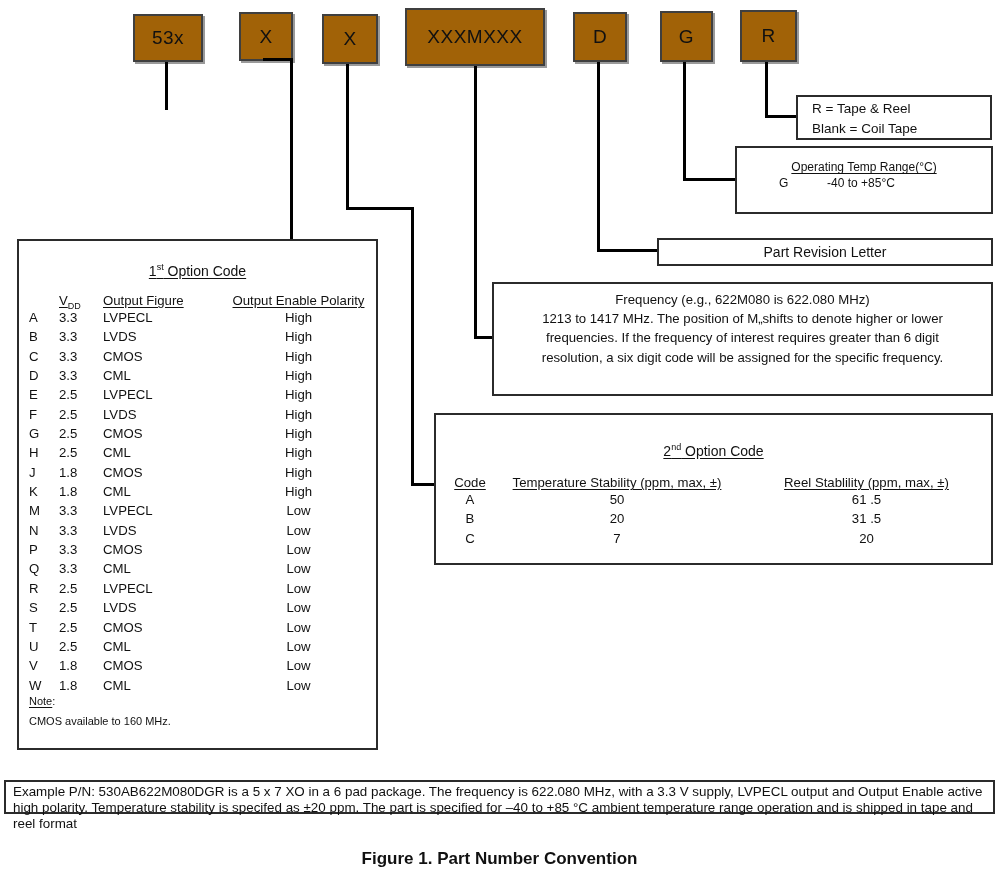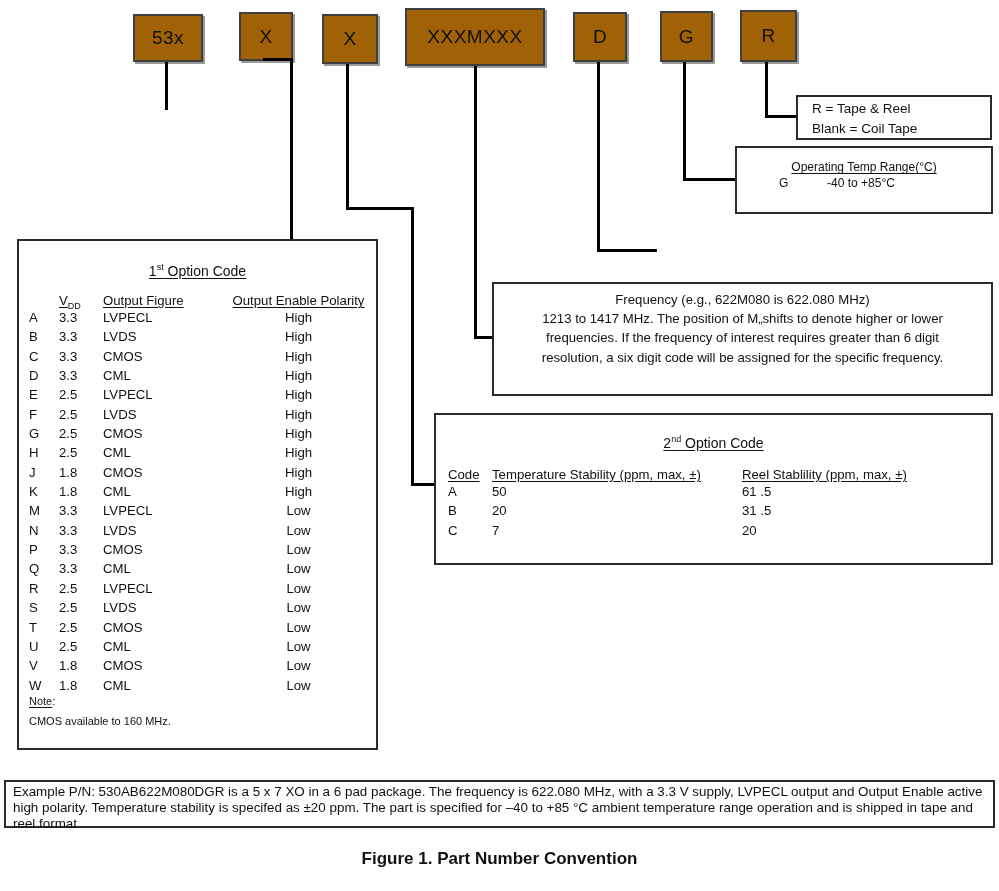--- a/index.html
+++ b/index.html
@@ -33,22 +33,22 @@
   .rev-box{font-size:14px;line-height:24px;}
   .freq-box{font-size:13.2px;line-height:19.2px;padding-top:6px;}
   
   .opt1-title{margin-top:22px;font-size:14px;}
   .opt1-grid{display:grid;grid-template-columns:30px 44px 118px 1fr;padding-left:10px;font-size:13.2px;}
   .opt1-head{margin-top:14px;}
   .opt1-rows .row{line-height:19.35px;}
   .opt1-grid .pol{text-align:center;}
   .opt1-note{position:absolute;left:10px;top:450px;font-size:11px;line-height:20px;}
   
-  .opt2-title{margin-top:20px;font-size:14px;}
-  .opt2-grid{display:grid;grid-template-columns:44px 250px 1fr;padding-left:12px;font-size:13.2px;text-align:left;}
+  .opt2-title{margin-top:28px;font-size:14px;}
+  .opt2-grid{display:grid;grid-template-columns:44px 250px 1fr;padding-left:12px;font-size:13.2px;text-align:center;}
   .opt2-head{margin-top:16px;}
   .opt2-rows .row{line-height:19.4px;}
   .example-box{font-size:13.4px;line-height:15.8px;padding:2px 7px;}
   .caption{position:absolute;left:0;top:849px;width:100%;text-align:center;font-size:17px;font-weight:bold;}
 </style>
 </head>
 <body>
 
 <div class="canvas">
 
@@ -97,20 +97,23 @@
   </div>
 
   <div class="wbox temp-box" style="left:735px;top:146px;width:258px;height:68px;">
     <div class="center temp-title"><span class="u">Operating Temp Range(°C)</span></div>
     <div class="temp-row">
       <span class="temp-code">G</span>
       <span class="temp-val">-40 to +85°C</span>
     </div>
   </div>
 
+  <div class="wbox rev-box center" style="left:657px;top:238px;width:336px;height:28px;">
+    <span>Part Revision Letter</span>
+  </div>
 
   <div class="wbox freq-box center" style="left:492px;top:282px;width:501px;height:114px;">
     <div>Frequency (e.g., 622M080 is 622.080 MHz)</div>
     <div>1213 to 1417 MHz. The position of  M„shifts to denote higher or lower</div>
     <div>frequencies. If the frequency of interest requires greater than 6 digit</div>
     <div>resolution, a six digit code will be assigned for the specific frequency.</div>
   </div>
 
   <div class="wbox" style="left:17px;top:239px;width:361px;height:511px;">
     <div class="center opt1-title">
@@ -294,19 +297,19 @@
         </div>
 
         <div class="opt2-grid row">
           <span>C</span>
           <span>7</span>
           <span>20</span>
         </div>
       </div>
   </div>
 
-  <div class="wbox example-box" style="left:4px;top:780px;width:991px;height:48px;">
+  <div class="wbox example-box" style="left:4px;top:780px;width:991px;height:34px;">
     <span>Example P/N:  530AB622M080DGR is a 5 x 7 XO in a 6 pad package. The frequency is 622.080 MHz, with a 3.3 V supply, LVPECL output and Output Enable active high polarity. Temperature stability is specifed as ±20 ppm.  The part is specified for –40 to +85 °C ambient temperature range operation and is shipped in tape and reel format</span>
   </div>
 
   <div class="caption">Figure 1. Part Number Convention</div>
 
 </div>
 
 </body></html>

